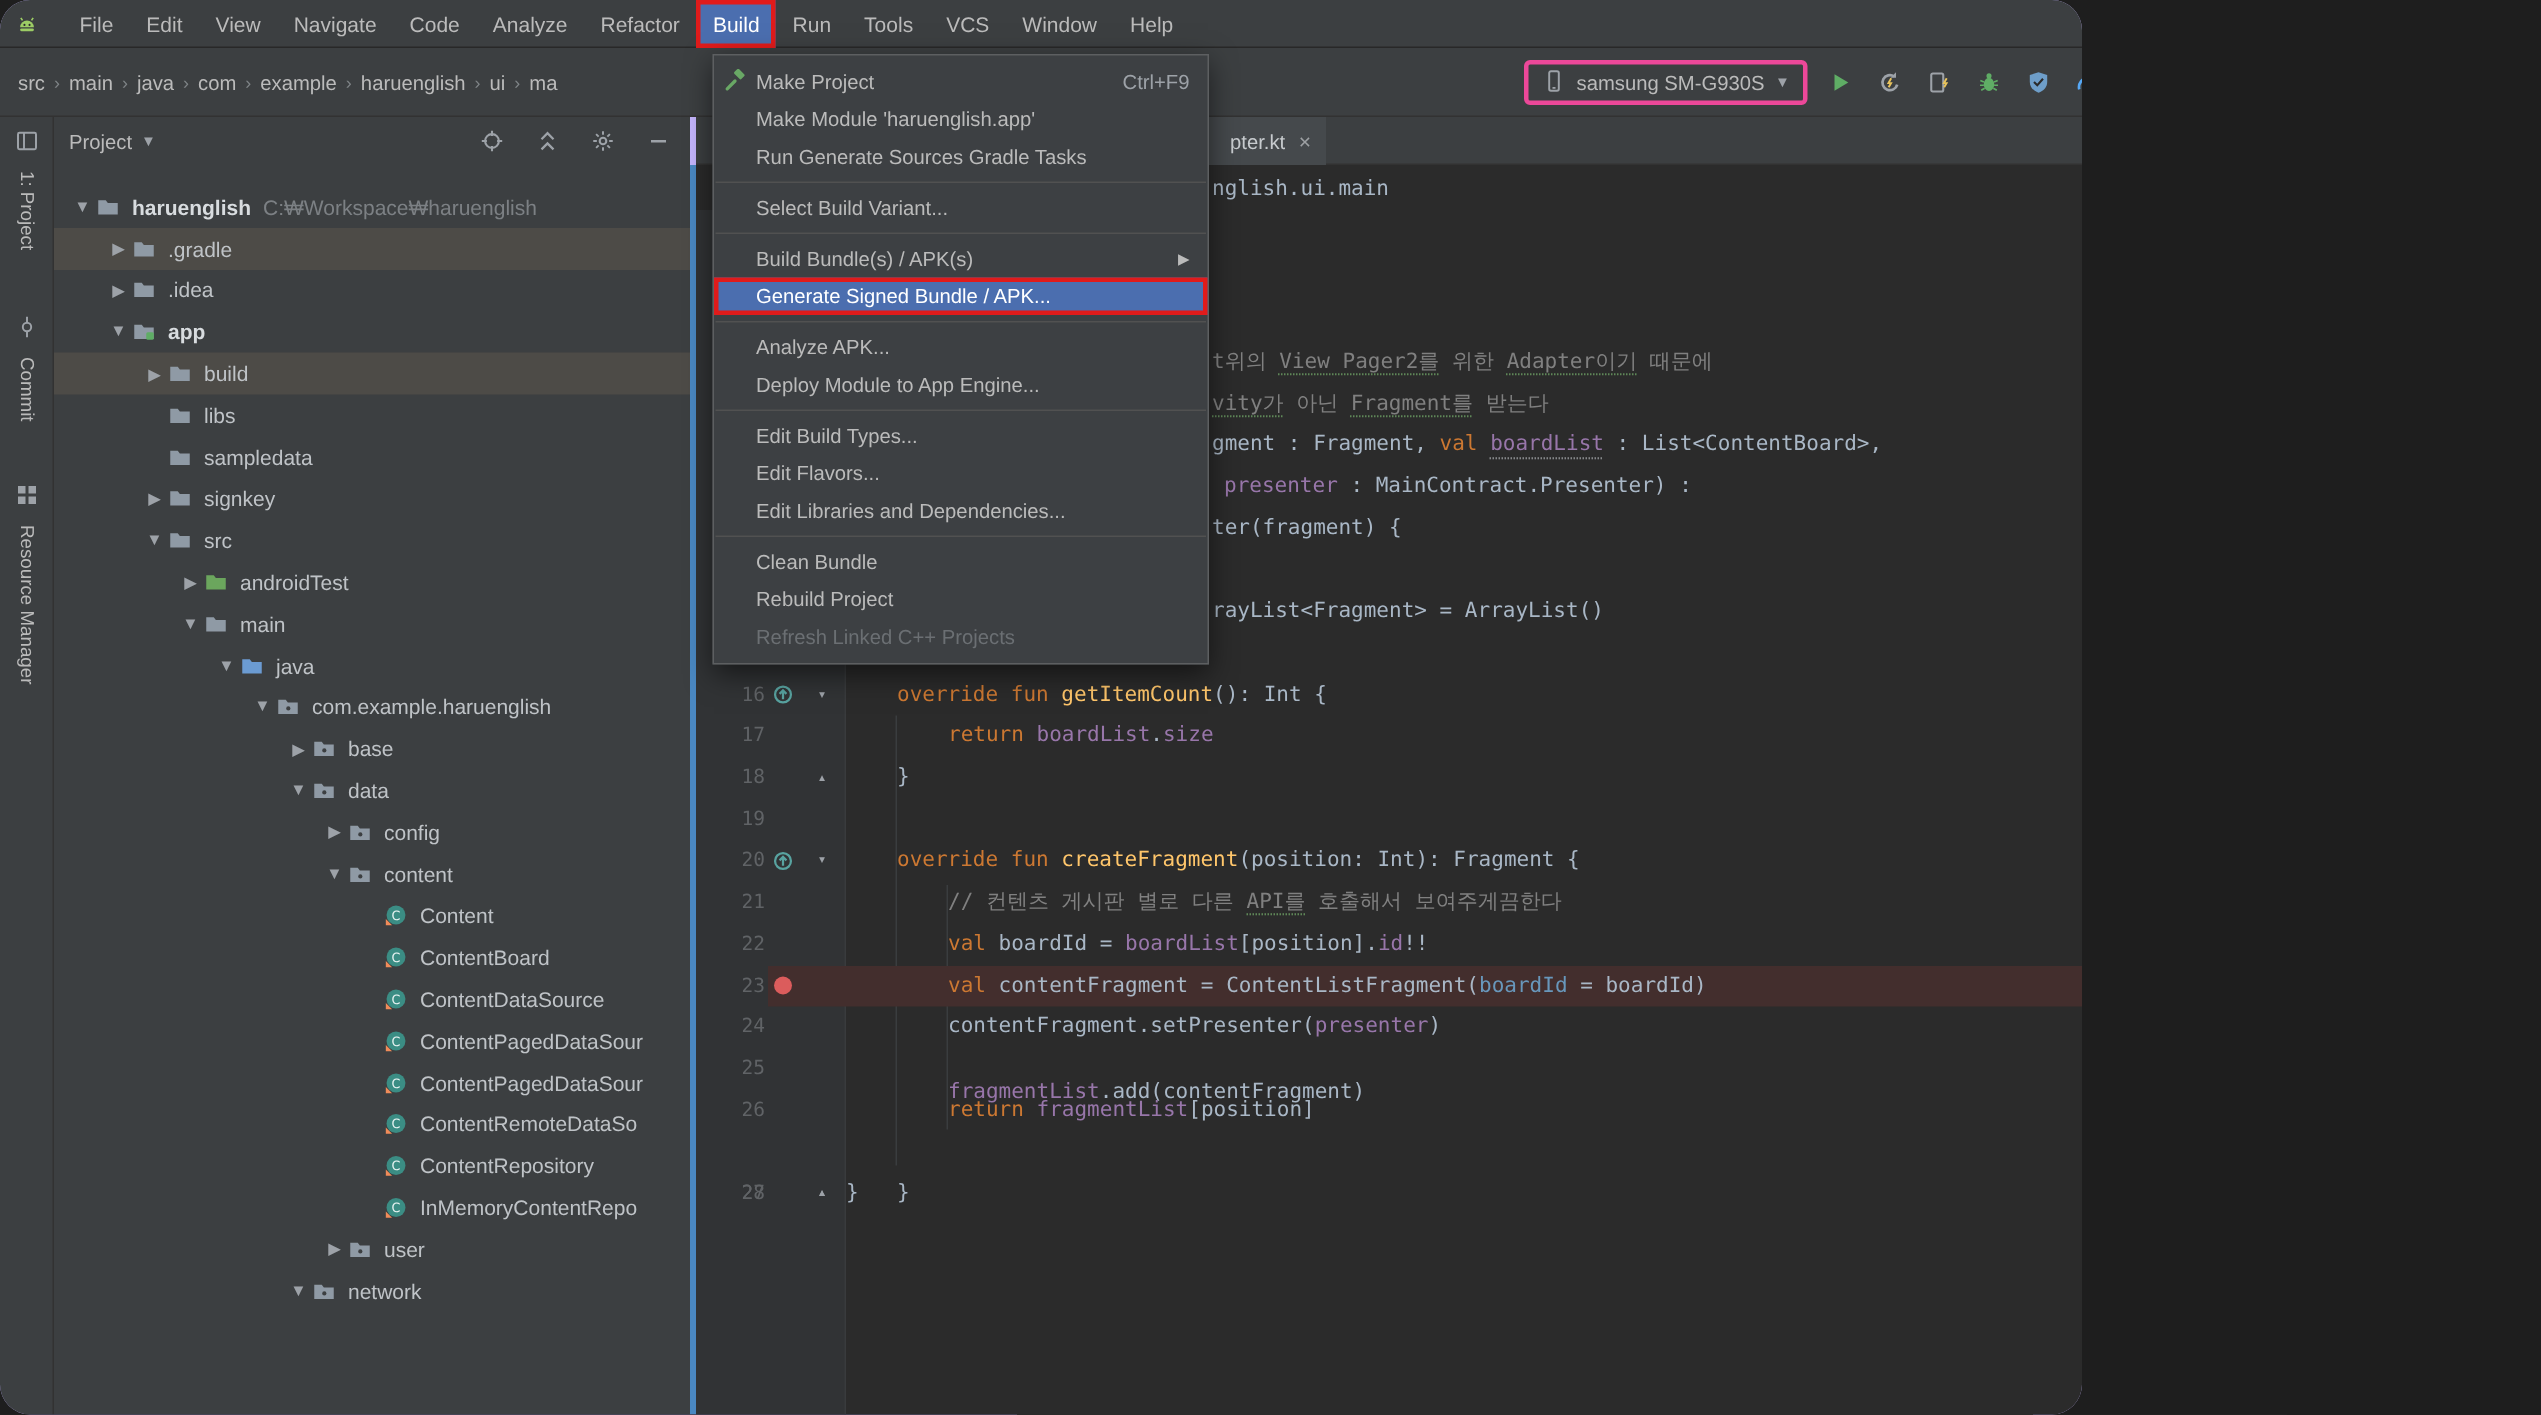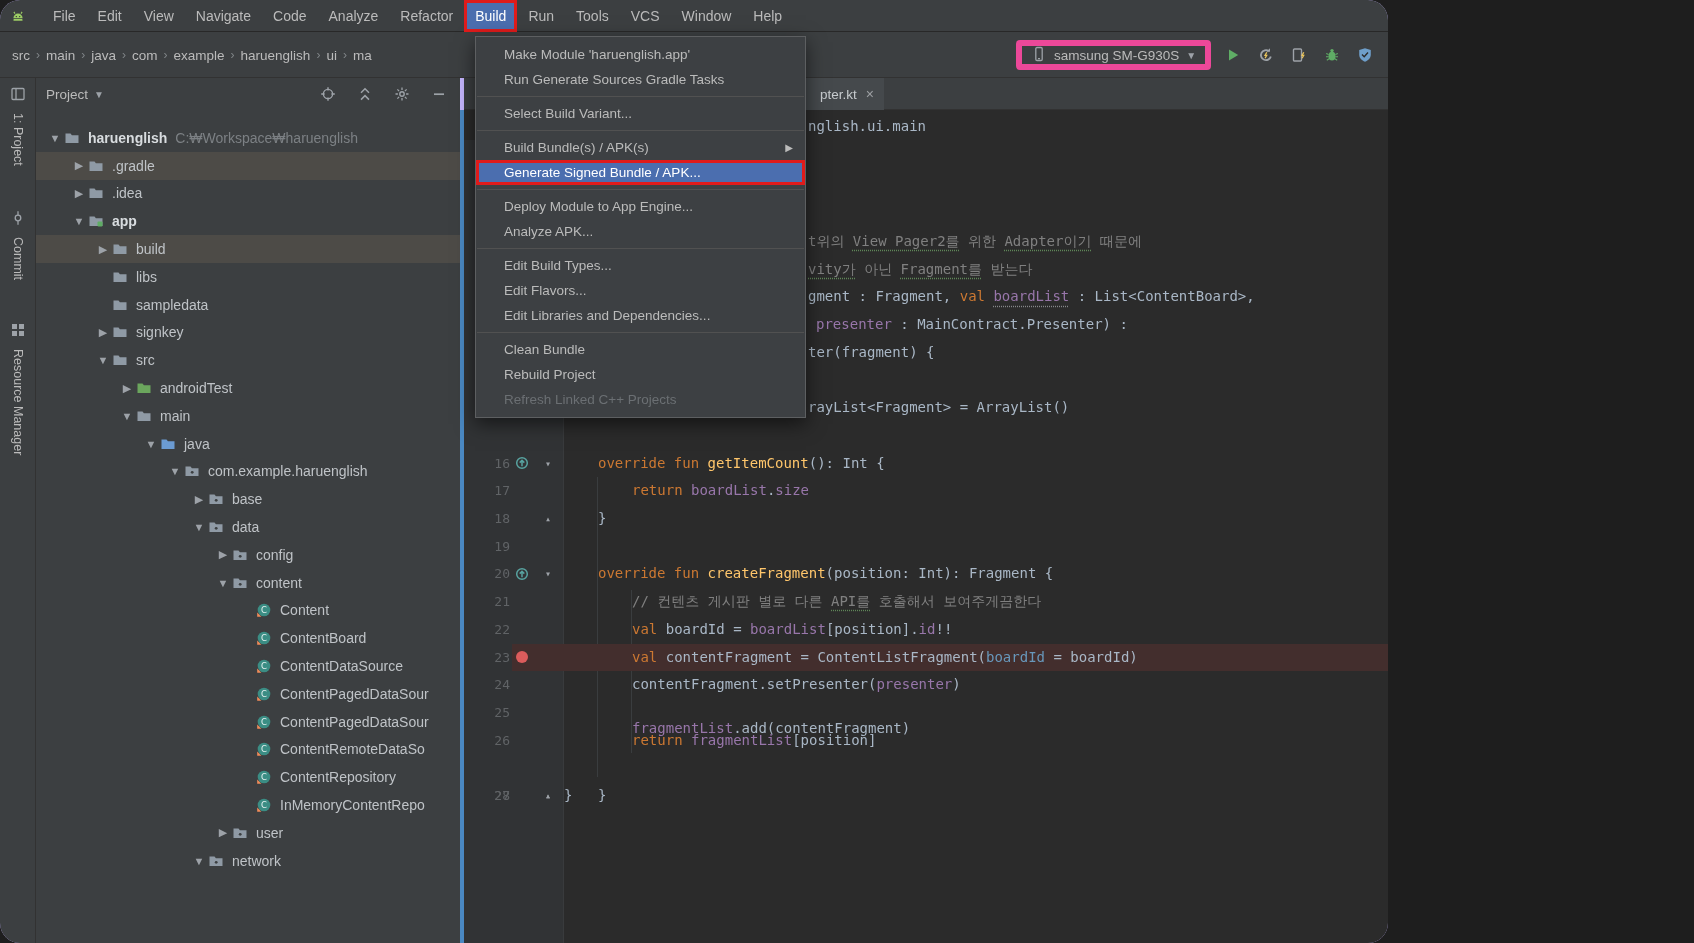--- a/index.html
+++ b/index.html
@@ -18,21 +18,21 @@
   .ann { outline:3px solid var(--red); outline-offset:-3px; }
   .win-title { position:absolute; left:840px; top:0; line-height:32px; color:#9ba1a8; font-size:14px; white-space:nowrap; }
 
   
   .toolbar2 { position:absolute; left:0; top:32px; width:1694px; height:46px; background:#3c3f41;
               border-bottom:1px solid #323232; }
   .crumbs { position:absolute; left:12px; top:0; height:46px; display:flex; align-items:center; gap:5px;
             color:#bbbbbb; font-size:13.5px; white-space:nowrap; }
   .crumb-sep { color:#7f8487; font-size:12px; padding:0 1px; }
   .tb-right { position:absolute; left:1016px; top:6px; height:34px; display:flex; align-items:center; gap:11px; }
-  .device-box { height:30px; border:6px solid #ec4899; border-radius:4px; display:flex; align-items:center;
+  .device-box { height:30px; border:3px solid #ec4899; border-radius:4px; display:flex; align-items:center;
                 gap:7px; padding:0 9px; color:#bbbbbb; font-size:13.5px; white-space:nowrap; }
   .caret { font-size:10px; color:#9da2a8; }
   .tb-icon { width:22px; height:22px; display:flex; align-items:center; justify-content:center; }
   .git-label { color:#bbbbbb; font-size:13.5px; margin-left:2px; }
 
   
   .stripe { position:absolute; left:0; top:78px; width:36px; height:865px; background:#3c3f41;
             border-right:1px solid #323232; }
   .stripe-item { position:absolute; left:0; width:36px; display:flex; flex-direction:column; align-items:center; gap:7px; }
   .stripe-item .lbl { writing-mode:vertical-rl; font-size:12.5px; color:#bbbbbb; white-space:nowrap; }
@@ -658,43 +658,51 @@
         <div class="crow" style="top: 554px;">
           <span class="lnum">28</span>
           <span class="foldm">▴</span>
           <div class="cline" style="left: 100px;"><span class="tk-d">}</span></div>
         </div>
       </div>
   </div>
 
   <div class="popup" id="build-popup">
       <div class="mi">
+        <span class="mi-icon"><svg width="16" height="16" viewBox="0 0 16 16" xmlns="http://www.w3.org/2000/svg">
+            <rect x="7.6" y="1.2" width="6.6" height="4.4" rx="1" fill="#69a865" transform="rotate(45 10.9 3.4)"></rect>
+            <path d="M8 8 2.8 13.2" stroke="#69a865" stroke-width="2.2" stroke-linecap="round"></path>
+          </svg></span>
+        <span>Make Project</span>
+        <span class="short">Ctrl+F9</span>
+      </div>
+      <div class="mi">
         <span>Make Module 'haruenglish.app'</span>
       </div>
       <div class="mi">
         <span>Run Generate Sources Gradle Tasks</span>
       </div>
       <div class="msep"></div>
       <div class="mi">
         <span>Select Build Variant...</span>
       </div>
       <div class="msep"></div>
       <div class="mi">
         <span>Build Bundle(s) / APK(s)</span>
         <span class="subarrow">▶</span>
       </div>
       <div class="mi selected ann">
         <span>Generate Signed Bundle / APK...</span>
       </div>
       <div class="msep"></div>
       <div class="mi">
+        <span>Analyze APK...</span>
+      </div>
+      <div class="mi">
         <span>Deploy Module to App Engine...</span>
-      </div>
-      <div class="mi">
-        <span>Analyze APK...</span>
       </div>
       <div class="msep"></div>
       <div class="mi">
         <span>Edit Build Types...</span>
       </div>
       <div class="mi">
         <span>Edit Flavors...</span>
       </div>
       <div class="mi">
         <span>Edit Libraries and Dependencies...</span>

